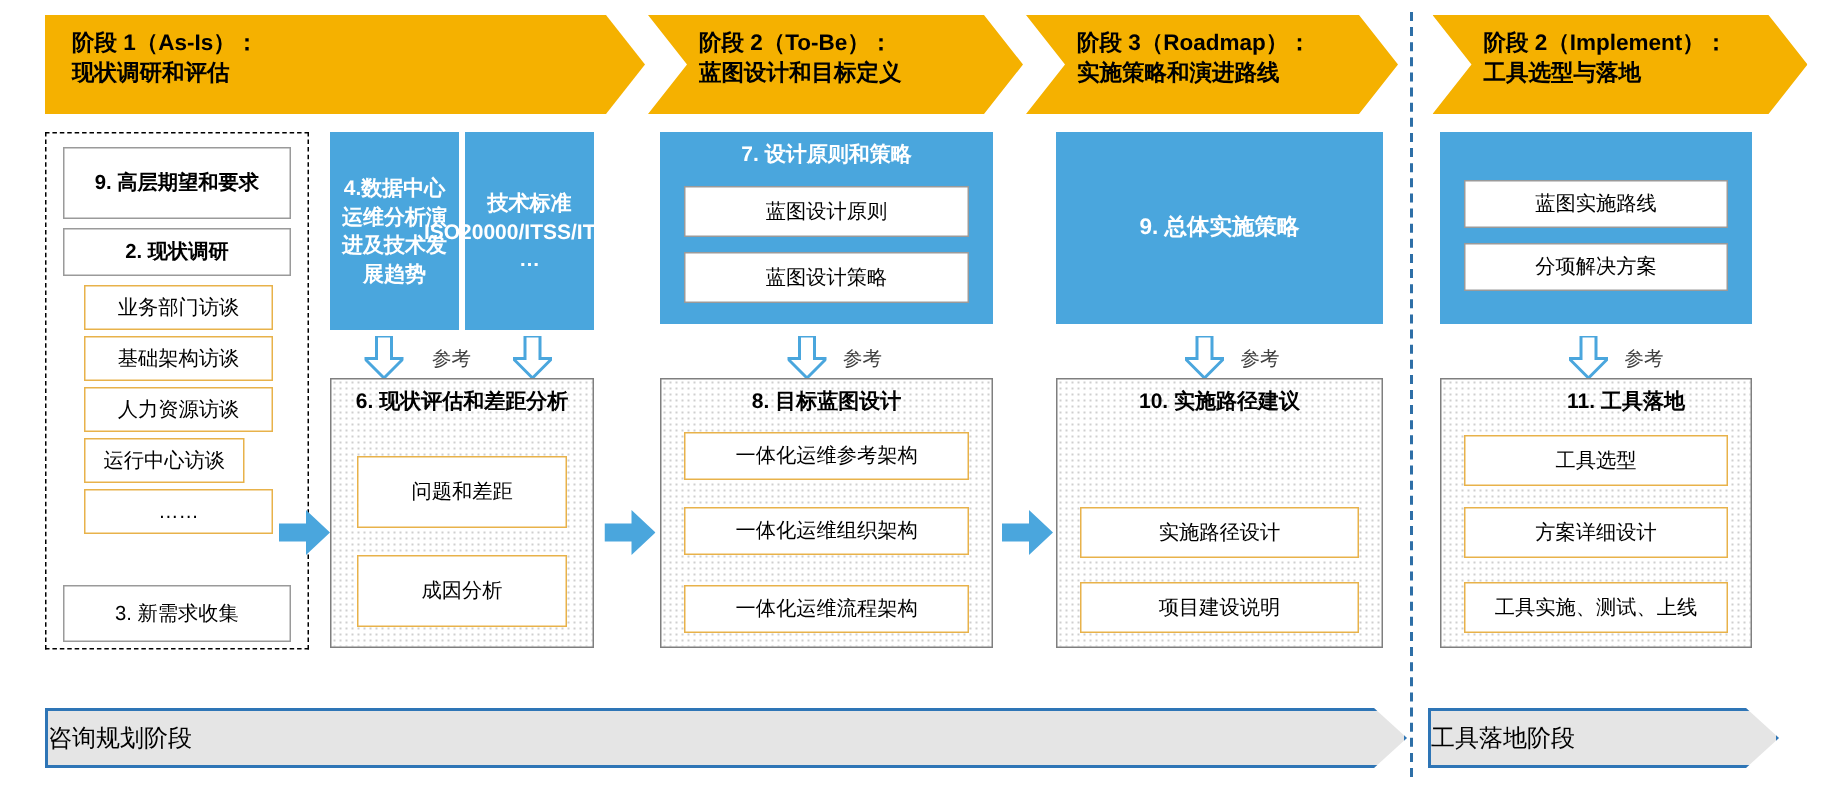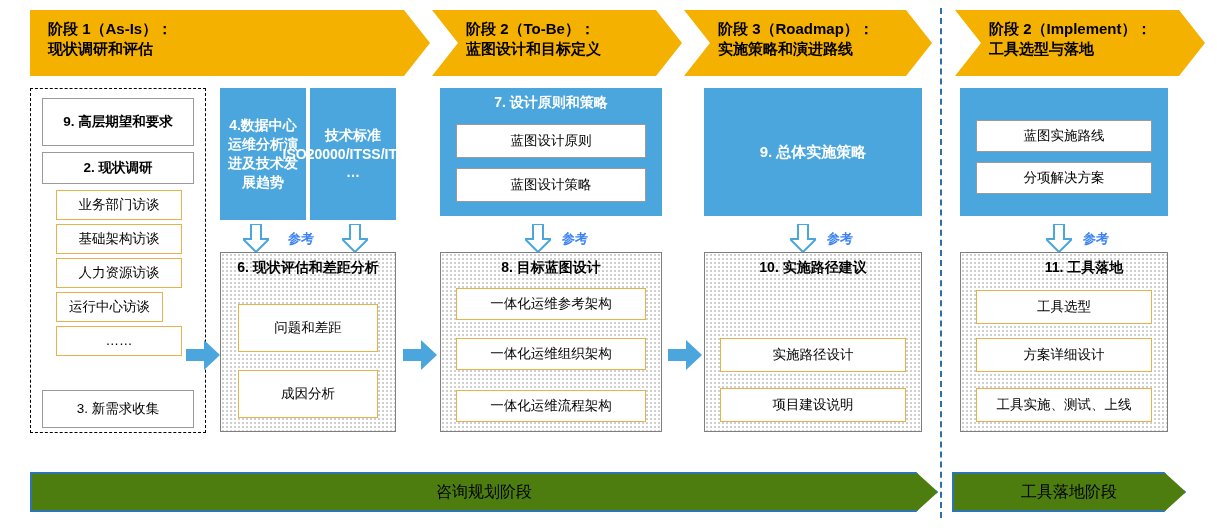--- a/index.html
+++ b/index.html
@@ -100,40 +100,39 @@
     height: 28px;
   }
   .right-arrow {
     position: absolute;
     width: 34px;
     height: 30px;
   }
   .ref-label {
     position: absolute;
     font-size: 13px;
-    font-weight: bold;
-    color: #3b82f6;
+    font-weight: normal;
+    color: #404040;
   }
   
   .divider {
     position: absolute;
     border-left: 2px dashed #2e6fa7;
     height: 510px;
     top: 8px;
   }
   
   .bottom-banner {
     position: absolute;
     border: 2px solid #2e75b6;
-    background: #4d7c0f;
+    background: #e5e5e5;
     box-sizing: border-box;
     font-size: 16px;
     display: flex;
     align-items: center;
-    justify-content: center;
   }
   .bb-left {
     clip-path: polygon(0 0, calc(100% - 22px) 0, 100% 50%, calc(100% - 22px) 100%, 0 100%);
   }
   .bb-right {
     clip-path: polygon(0 0, calc(100% - 22px) 0, 100% 50%, calc(100% - 22px) 100%, 0 100%);
   }
   .center-text {
     text-align: center;
   }

